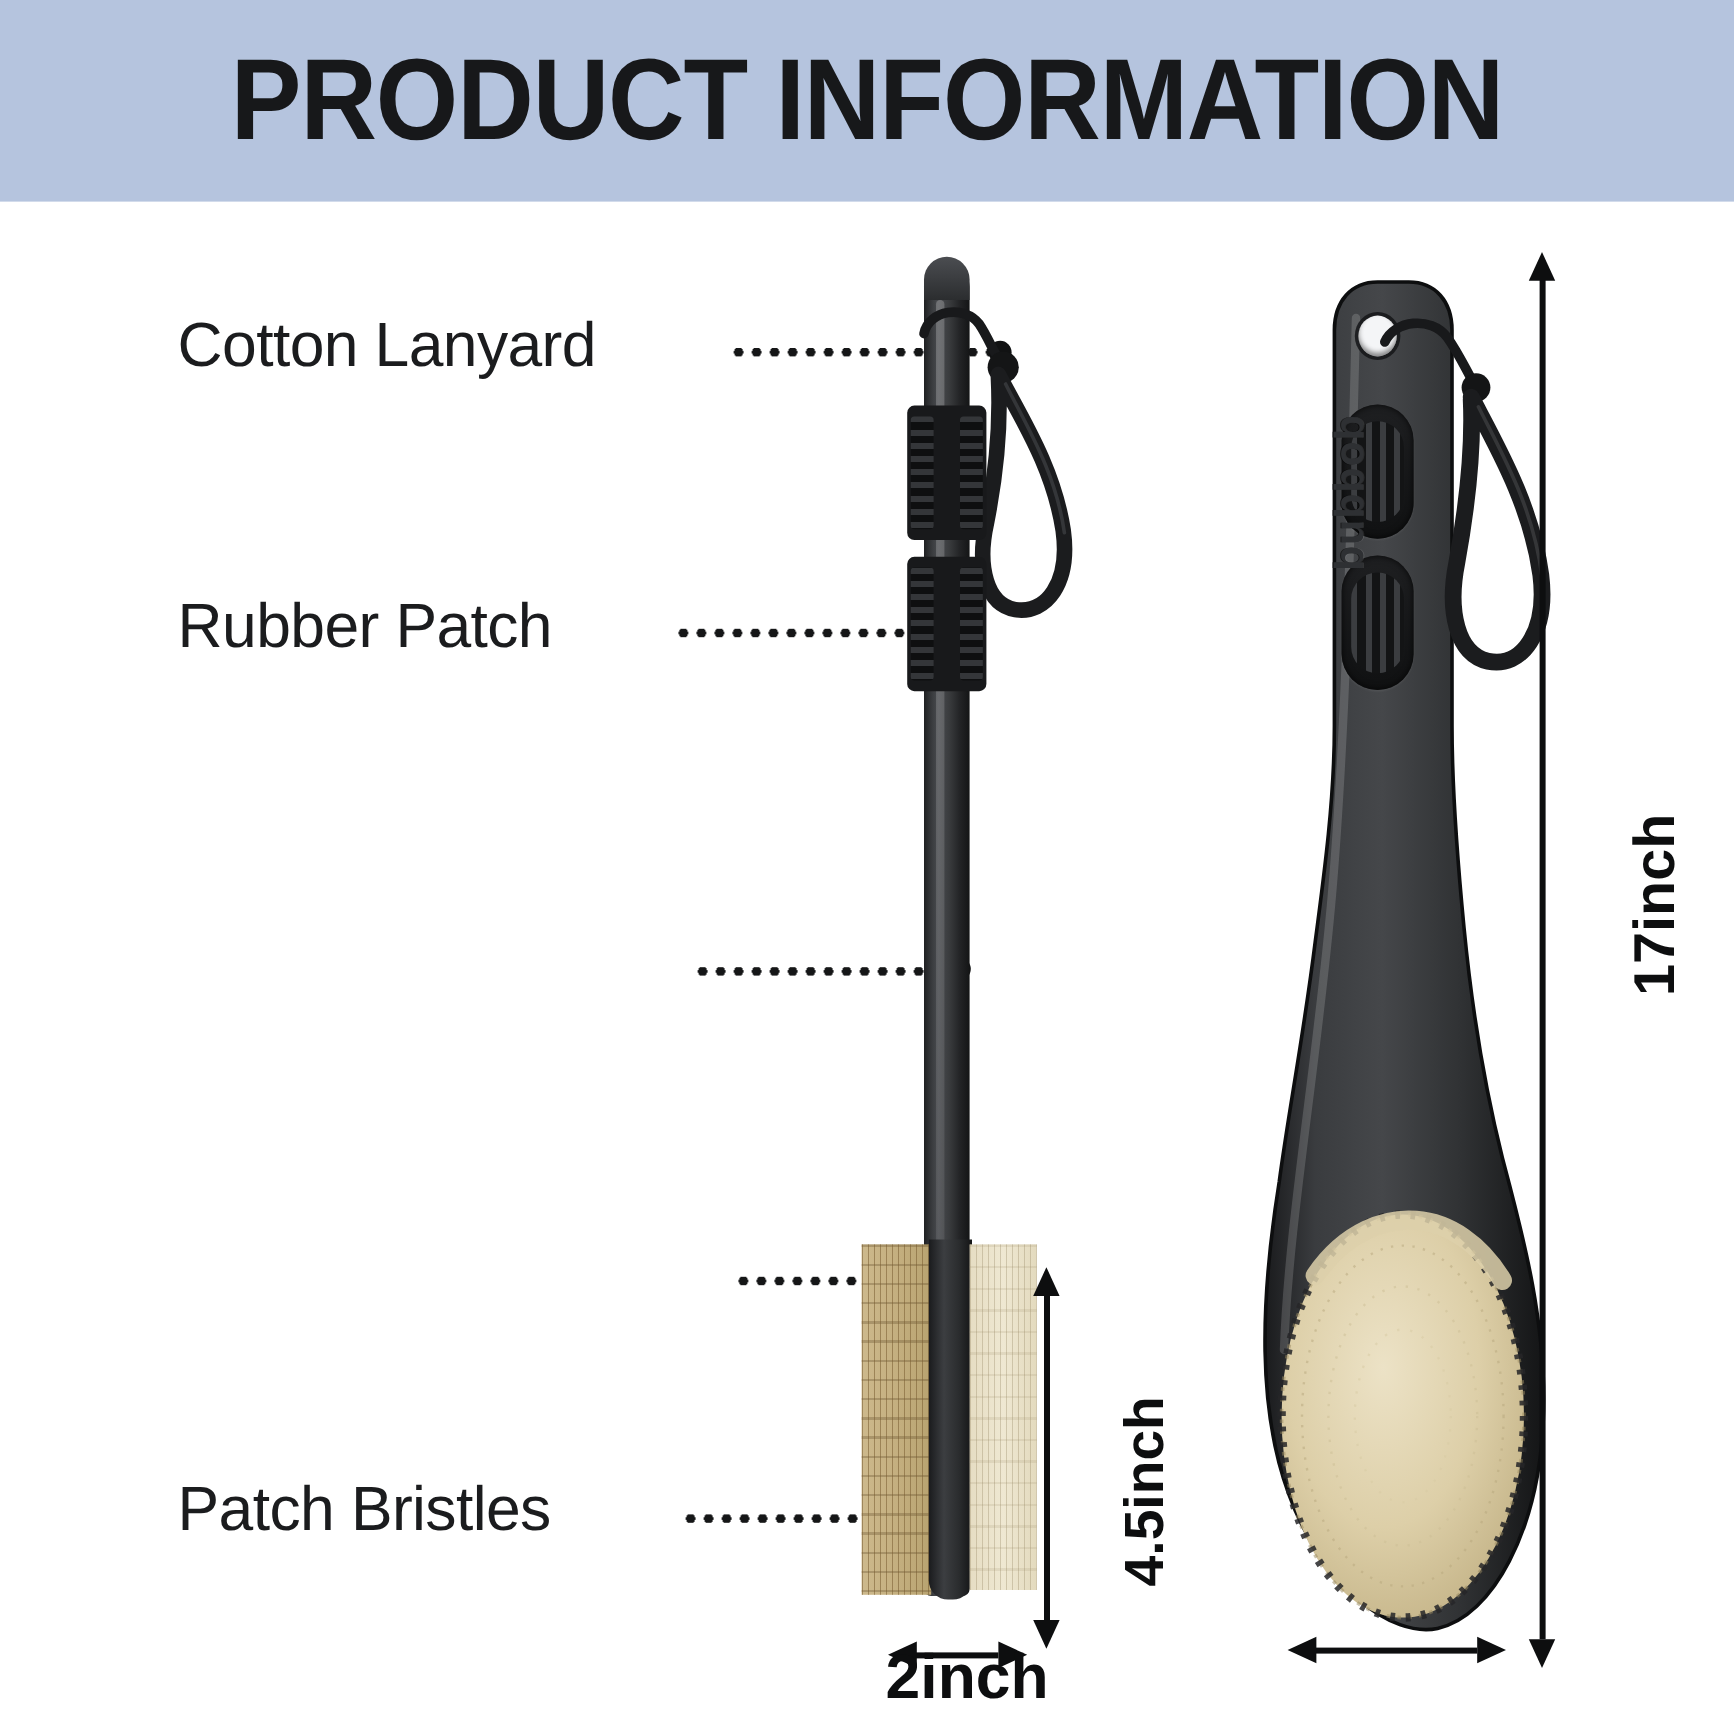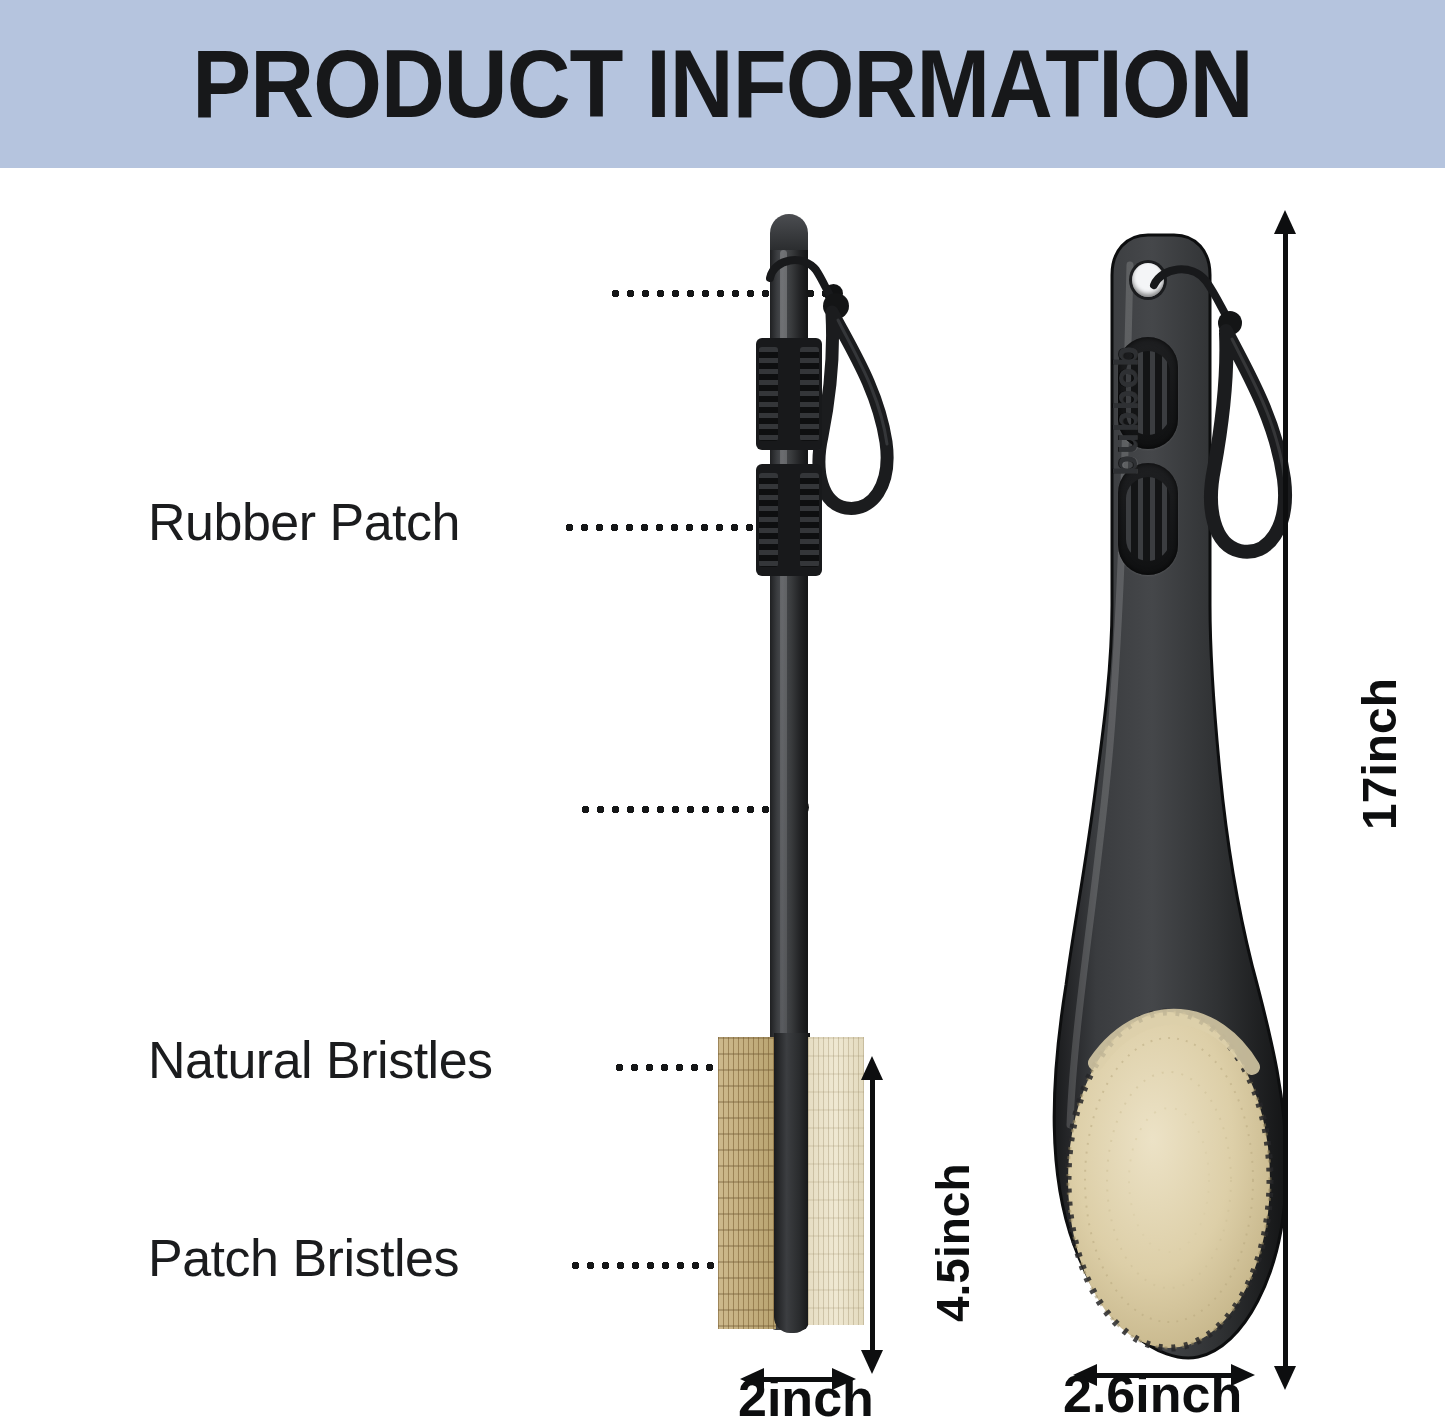--- a/index.html
+++ b/index.html
@@ -320,25 +320,25 @@
   }
 </style>
 </head>
 <body>
 
 <div id="page">
 
   <div class="header-band"></div>
   <div class="header-title">PRODUCT INFORMATION</div>
 
+  <div class="callout-label" style="left:148px; top:258px;">Cotton Lanyard</div>
 
   <div class="callout-label" style="left:148px; top:492px;">Rubber Patch</div>
 
 
-  <div class="callout-label" style="left:148px; top:1030px;">Natural Bristles</div>
 
   <div class="callout-label" style="left:148px; top:1228px;">Patch Bristles</div>
 
   <div class="leader" style="left:608px; top:290px; width:222px;"></div>
   <div class="leader-dot" style="left:824px; top:284px;"></div>
 
   <div class="leader" style="left:562px; top:524px; width:222px;"></div>
   <div class="leader-dot" style="left:772px; top:516px;"></div>
 
   <div class="leader" style="left:578px; top:806px; width:228px;"></div>
@@ -464,15 +464,14 @@
   <div class="dim-label dim-label-v" style="left:926px; top:1322px; font-size:46px;">4.5inch</div>
 
   <div class="dim-line-h" style="left:762px; top:1377px; width:70px;"></div>
   <div class="arrow-left" style="left:740px; top:1368px;"></div>
   <div class="arrow-right" style="left:832px; top:1368px;"></div>
   <div class="dim-label" style="left:738px; top:1368px; font-size:52px;">2inch</div>
 
   <div class="dim-line-h" style="left:1095px; top:1373px; width:136px;"></div>
   <div class="arrow-left" style="left:1073px; top:1364px;"></div>
   <div class="arrow-right" style="left:1231px; top:1364px;"></div>
-  <div class="dim-label" style="left:1063px; top:1364px; font-size:52px;">2.6inch</div>
 
 </div>
 
 </body></html>

